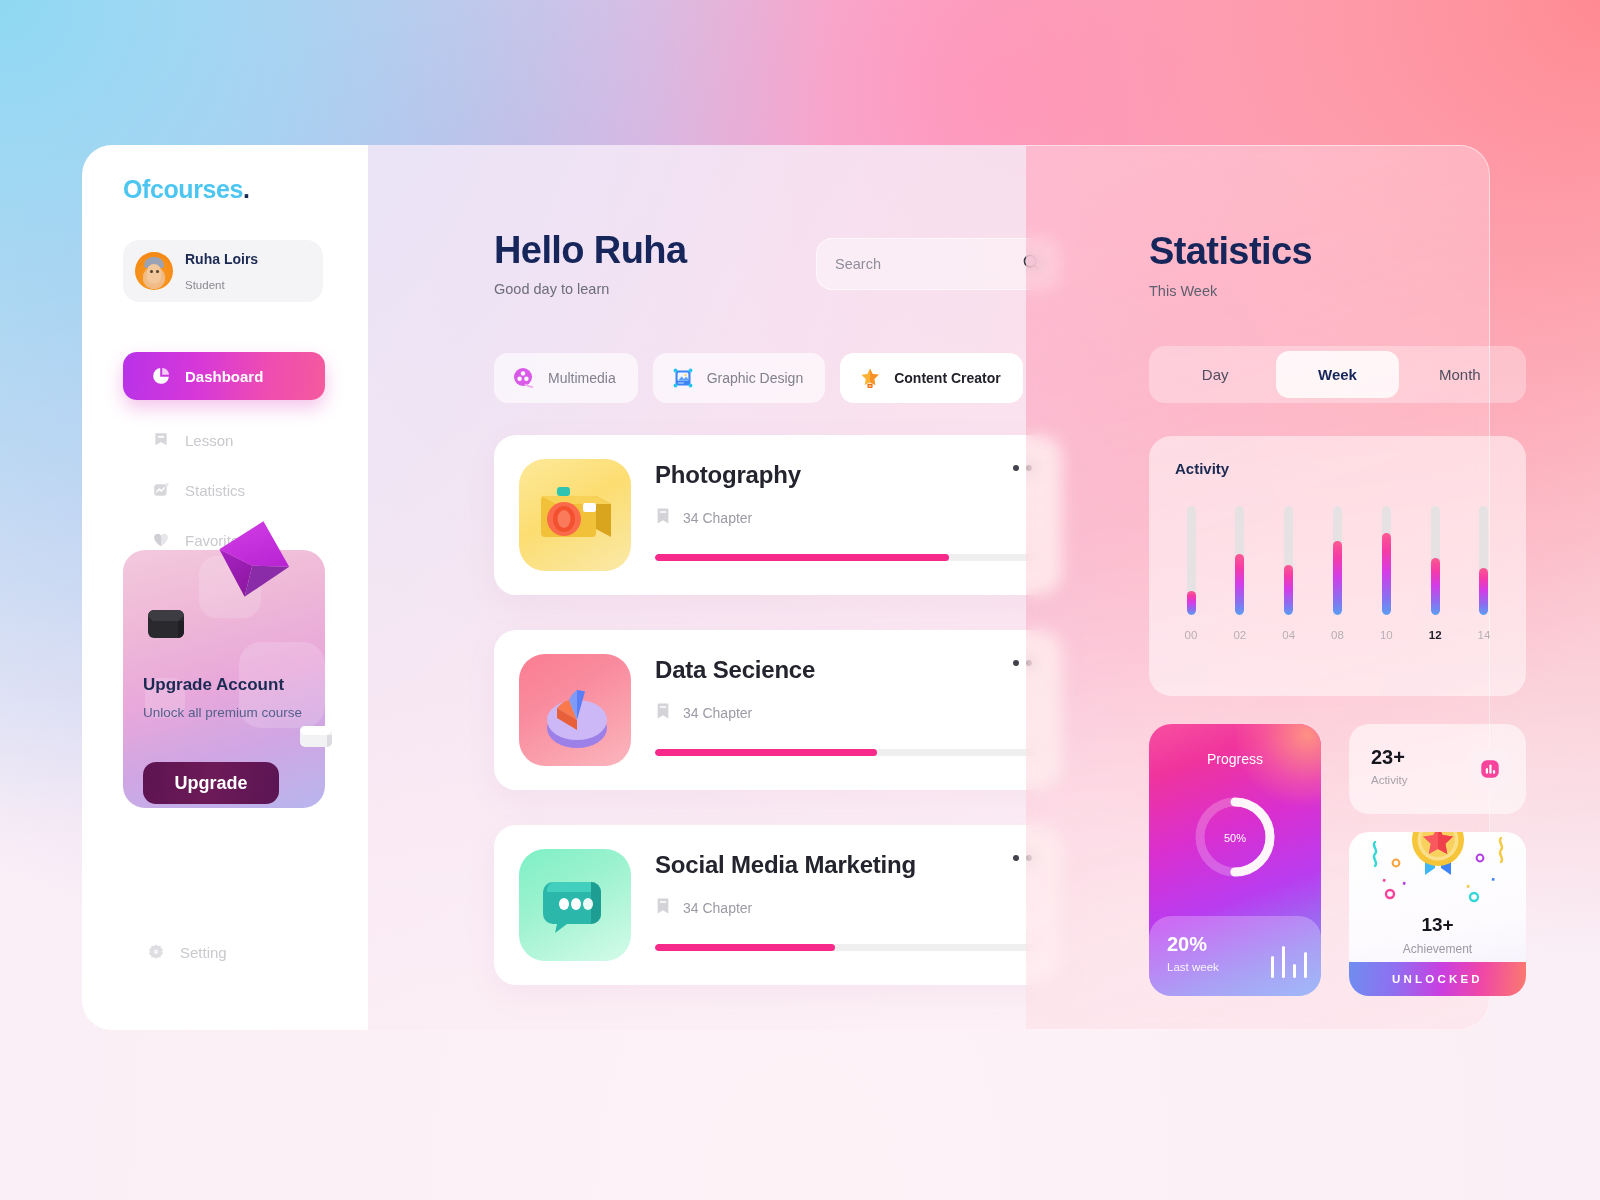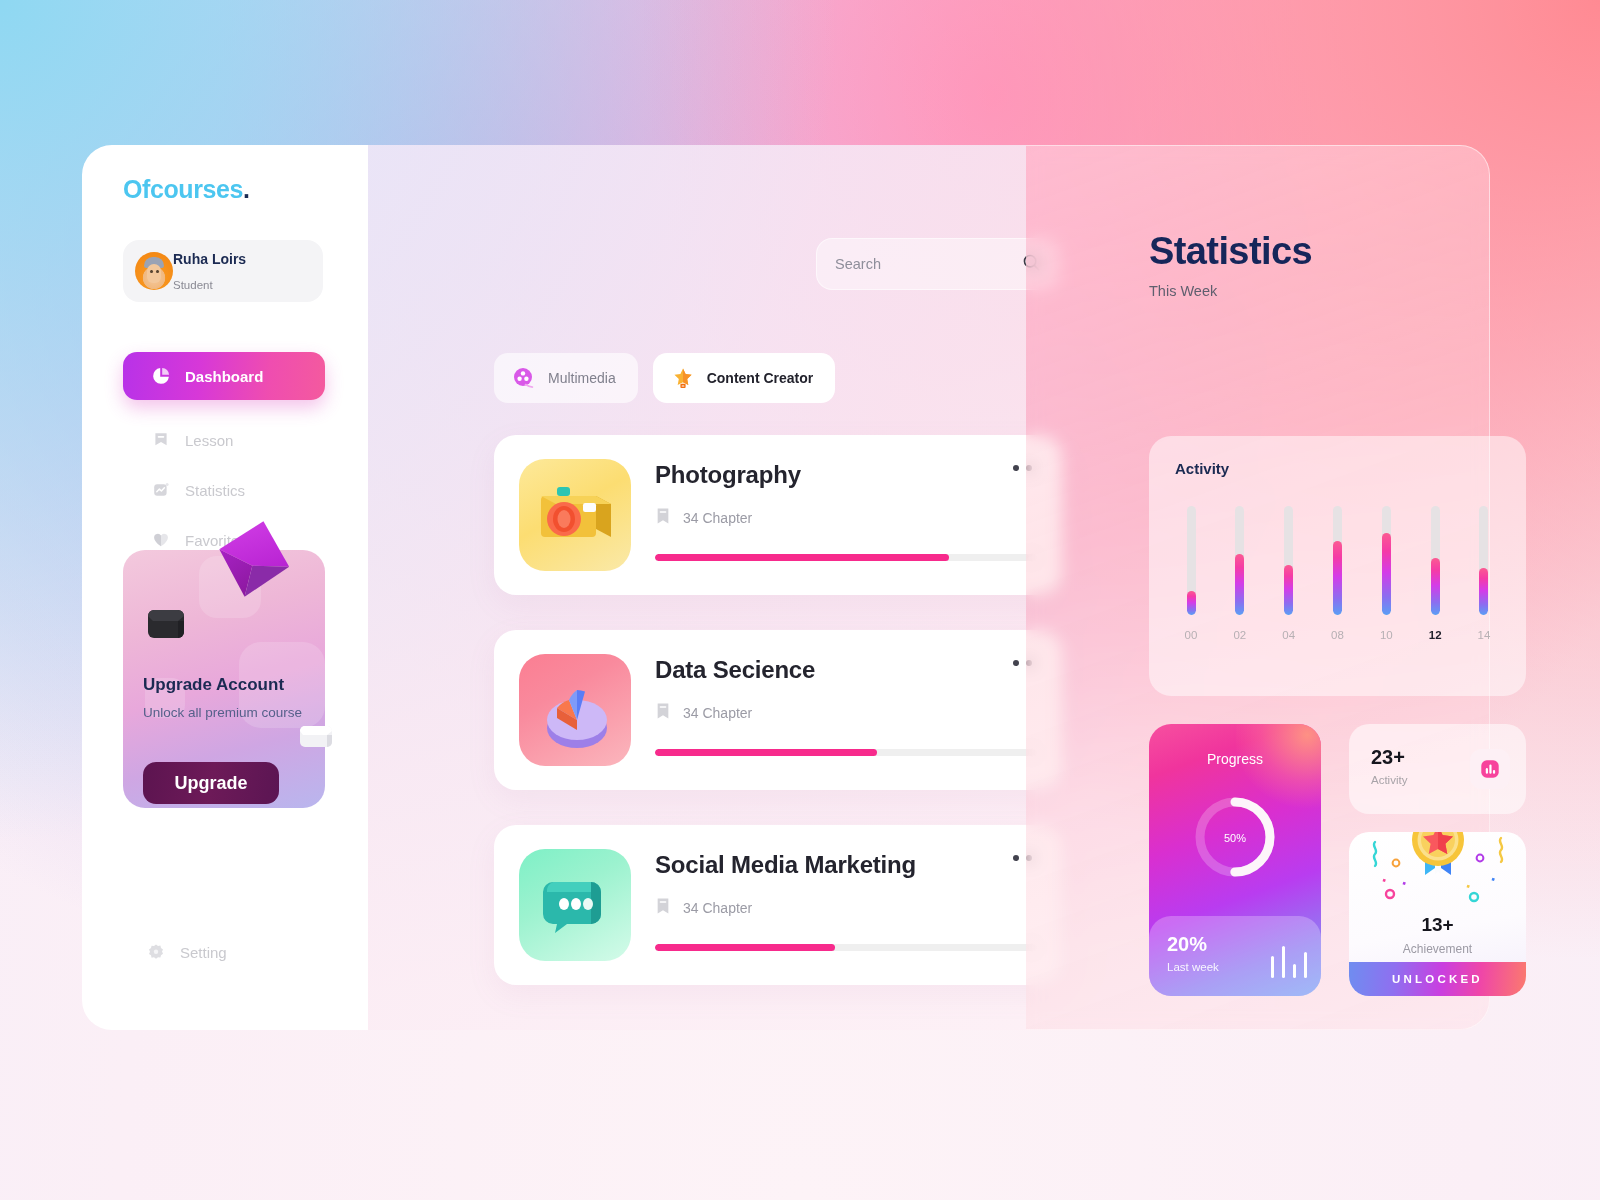--- a/index.html
+++ b/index.html
@@ -44,21 +44,21 @@
   .logo {
     position: absolute; left: 41px; top: 30px;
     font-size: 25px; font-weight: 700; color: #4cc6f0; letter-spacing: -.4px;
   }
   .logo .dot { color: #1b2a52; }
 
   .profile {
     position: absolute; left: 41px; top: 95px;
     width: 200px; height: 62px;
     background: #f4f4f6; border-radius: 16px;
-    display: flex; align-items: center; padding-left: 12px; gap: 0;
+    display: flex; align-items: center; padding-left: 12px; gap: 12px;
   }
   .avatar {
     width: 38px; height: 38px; border-radius: 50%;
     background: radial-gradient(circle at 50% 68%, #f6c89a 0%, #f0b87f 34%, #f7941e 36%, #f2830f 100%);
     position: relative; overflow: hidden; flex: none;
   }
   .avatar .hair {
     position: absolute; left: 9px; top: 5px; width: 20px; height: 11px;
     background: #9aa3b5; border-radius: 11px 11px 3px 3px;
   }
@@ -410,20 +410,24 @@
               <path d="M9 1.6 11 3l2.4-.4.6 2.4 2 1.4-1 2.2 1 2.2-2 1.4-.6 2.4L11 14.3 9 15.7 7 14.3l-2.4.4L4 12.3l-2-1.4 1-2.2-1-2.2 2-1.4.6-2.4L7 3Z" fill="#dedee2"></path>
               <circle cx="9" cy="8.7" r="2.2" fill="#f5f5f7"></circle>
             </svg>
         </span>
         <span>Setting</span>
       </div>
     </aside>
 
     <main class="mainarea">
 
+      <div class="greet">
+        <h1>Hello Ruha</h1>
+        <p>Good day to learn</p>
+      </div>
 
       <div class="search">
         <input type="text" placeholder="Search" style="">
         <span>
           <svg viewBox="0 0 20 20" width="19" height="19">
               <circle cx="8.6" cy="8.6" r="6" stroke="#3b3b46" stroke-width="1.7" fill="none"></circle>
               <path d="M13.1 13.1 17.6 17.6" stroke="#3b3b46" stroke-width="1.7" stroke-linecap="round"></path>
             </svg>
         </span>
       </div>
@@ -436,20 +440,36 @@
               <circle cx="11" cy="11" r="9" fill="#d959e8"></circle>
               <circle cx="11" cy="7.4" r="2.2" fill="#fff"></circle>
                 <circle cx="7.6" cy="12.8" r="2.2" fill="#fff"></circle>
                 <circle cx="14.4" cy="12.8" r="2.2" fill="#fff"></circle>
               <path d="M13.5 18.5c2.5 1.6 5.2 2.6 7 2.6" stroke="#f0a6ee" stroke-width="1.6" fill="none" stroke-linecap="round"></path>
             </svg>
           </span>
           <span>Multimedia</span>
         </div>
 
+        <div class="chip">
+          <span class="chipicon">
+            <svg viewBox="0 0 24 24" width="24" height="24">
+              <rect x="4.5" y="4.5" width="15" height="15" rx="2.4" fill="#3f84f6"></rect>
+              <rect x="6.6" y="6.6" width="10.8" height="8.4" rx="1.4" fill="#eef4ff"></rect>
+              <path d="M7.6 14 10.6 10.6 13 13l2.2-2.2 2.2 2.4v1.6H7.6Z" fill="#5b9ef5"></path>
+              <circle cx="14.4" cy="9.1" r="1.1" fill="#ffd24a"></circle>
+              <rect x="7" y="16.2" width="6" height="1.5" rx=".75" fill="#9bc0fb"></rect>
+              <circle cx="4.5" cy="4.5" r="1.9" fill="#23c8f2"></circle>
+                <circle cx="19.5" cy="4.5" r="1.9" fill="#23c8f2"></circle>
+              <circle cx="4.5" cy="19.5" r="1.9" fill="#23c8f2"></circle>
+                <circle cx="19.5" cy="19.5" r="1.9" fill="#23c8f2"></circle>
+            </svg>
+          </span>
+          <span>Graphic Design</span>
+        </div>
 
         <div class="chip active">
           <span class="chipicon">
             <svg viewBox="0 0 24 24" width="24" height="24">
               <path d="M12 2.5 14.6 8l6 .8-4.4 4.2 1.1 6L12 16.2 6.7 19l1.1-6L3.4 8.8 9.4 8Z" fill="#f9b233"></path>
               <path d="M12 2.5 14.6 8l6 .8-4.4 4.2 1.1 6L12 16.2Z" fill="#f79228"></path>
               <rect x="9.4" y="17.8" width="5.2" height="4.3" rx="1" fill="#f2700f"></rect>
               <rect x="10.6" y="19.4" width="2.8" height="1.2" rx=".6" fill="#fff"></rect>
             </svg>
           </span>
@@ -553,20 +573,25 @@
       </div>
     </main>
 
     <section class="statspanel">
 
       <div class="stats-head">
         <h2>Statistics</h2>
         <p>This Week</p>
       </div>
 
+      <div class="segment">
+        <div class="seg">Day</div>
+        <div class="seg active">Week</div>
+        <div class="seg">Month</div>
+      </div>
 
       <div class="activity">
         <h3>Activity</h3>
         <div class="bars" id="activity-bars">
             <div class="bcol">
               <div class="btrack">
                 <div class="bfill" style="height: 22%;"></div>
               </div>
               <div class="blabel">00</div>
             </div>

